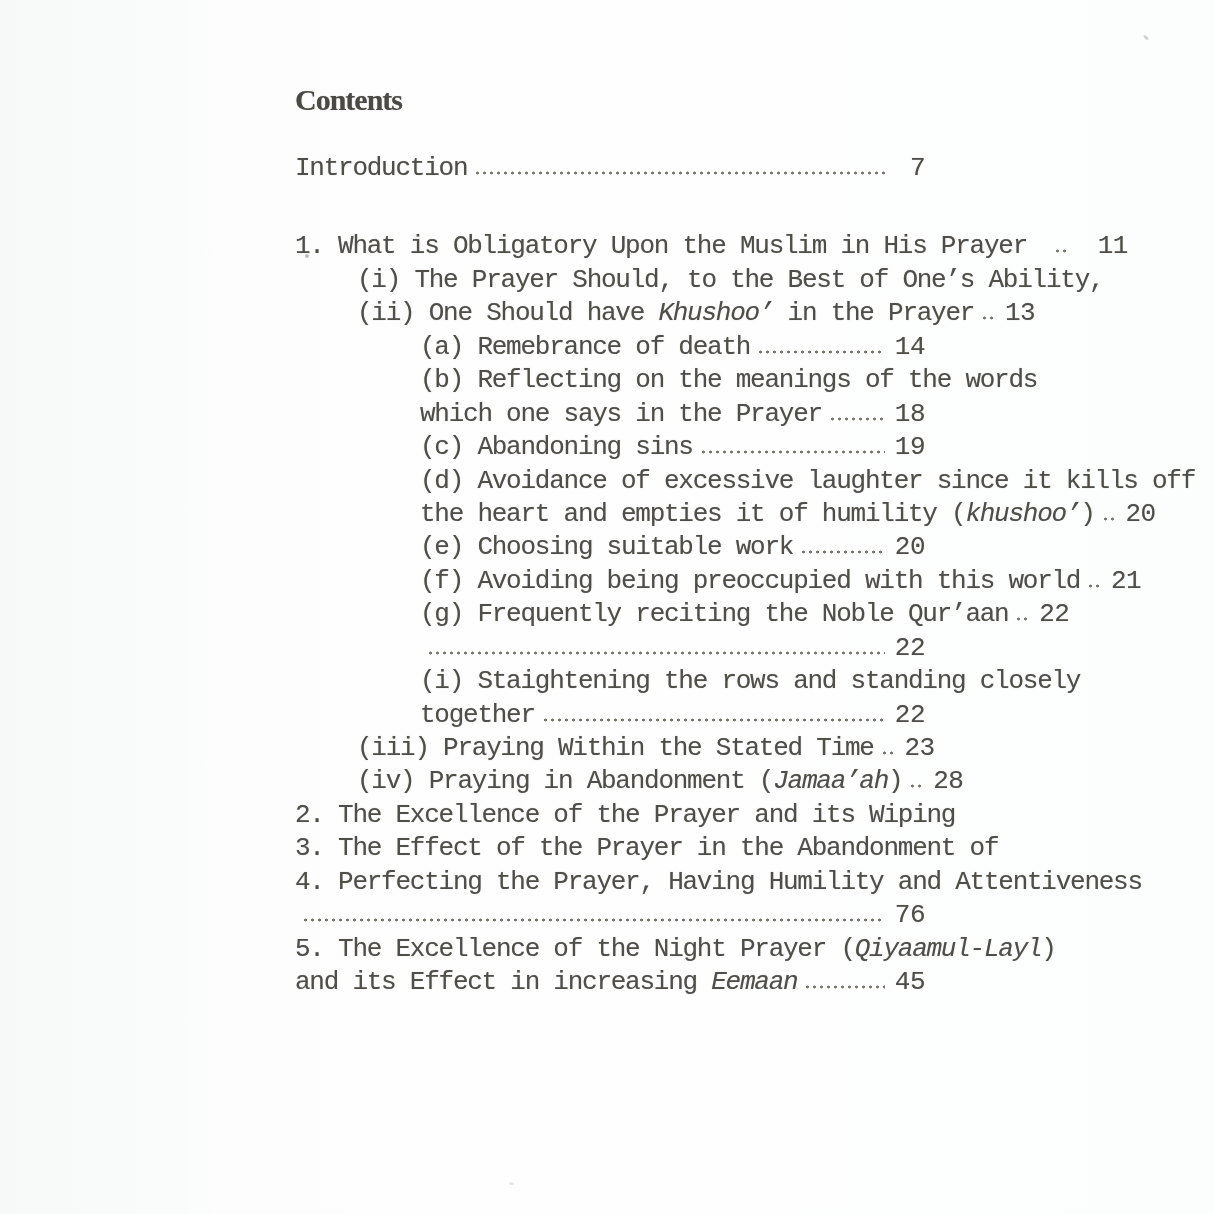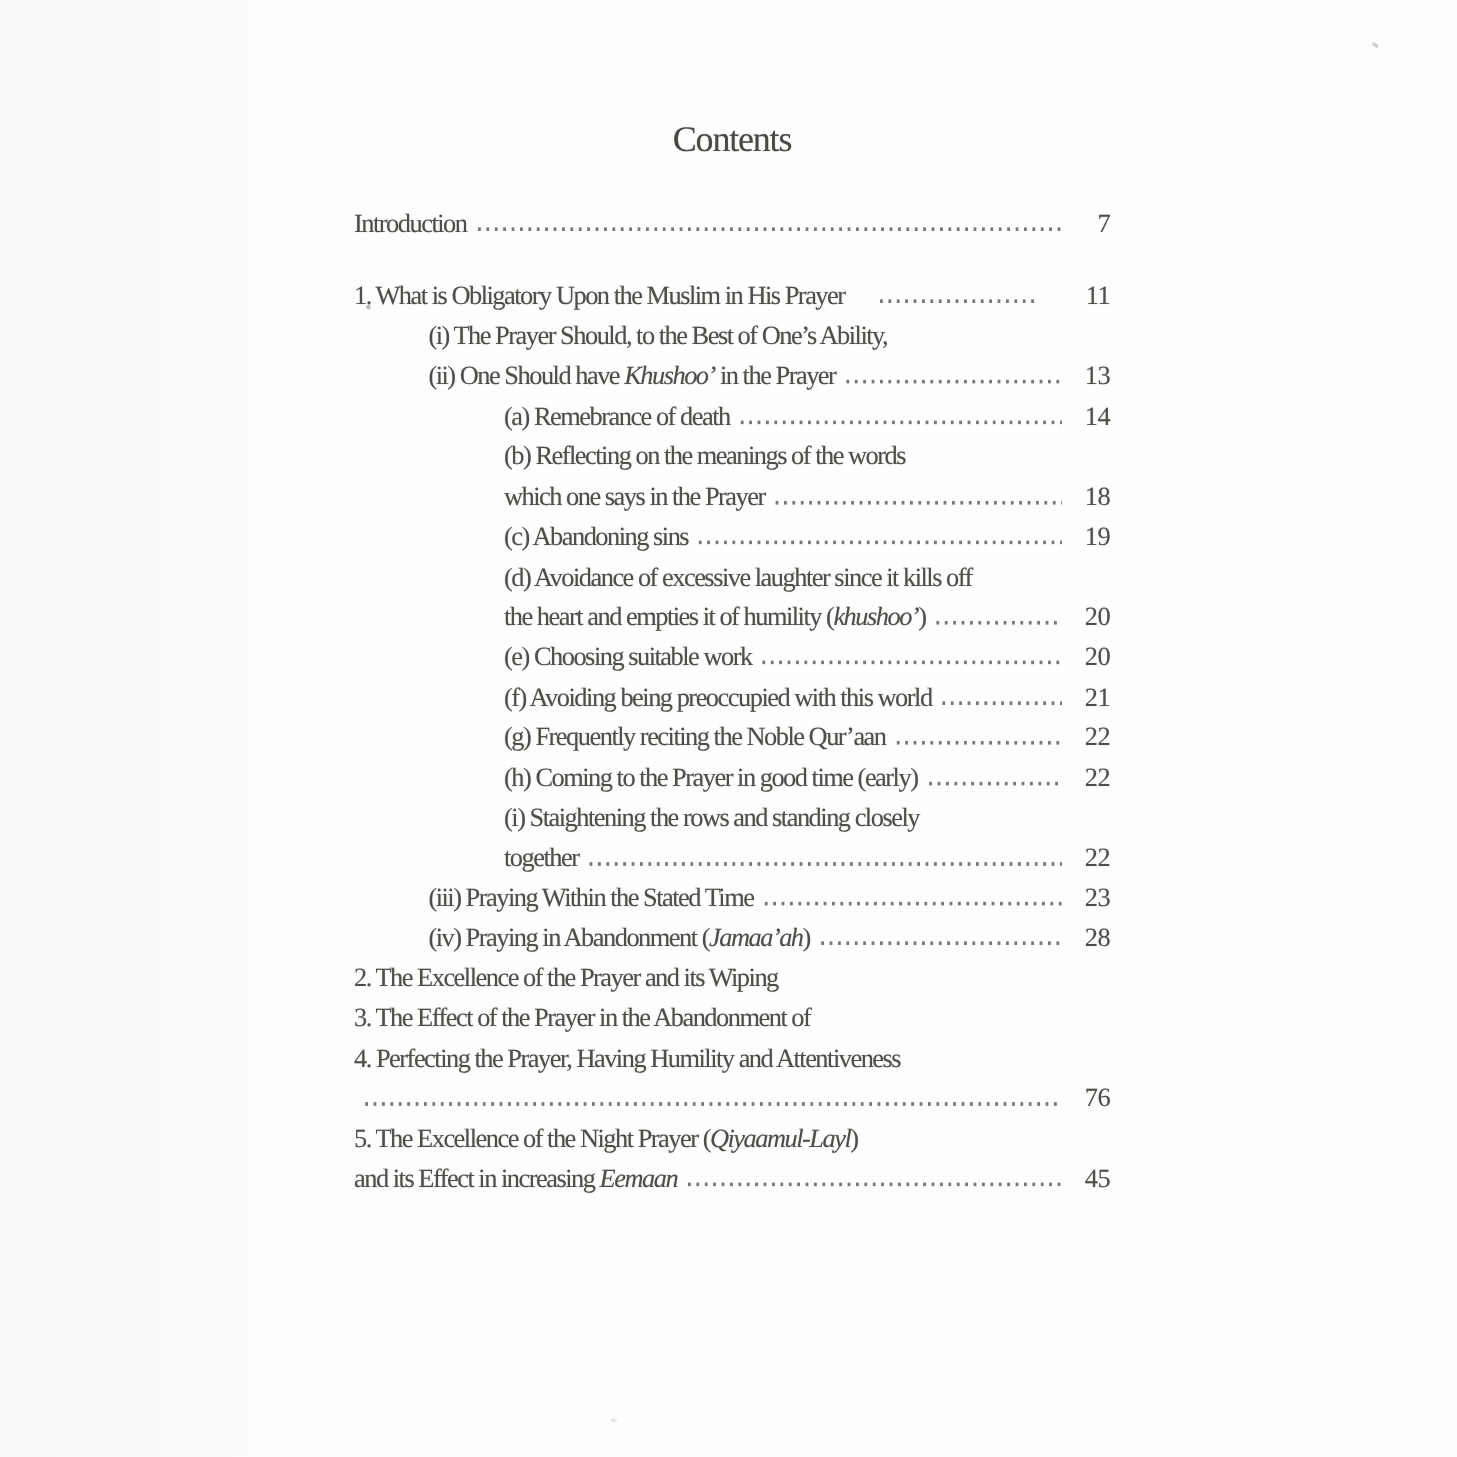--- a/index.html
+++ b/index.html
@@ -4,30 +4,30 @@
 <style>
   html,body{margin:0;padding:0;}
   body{
     width:1214px;height:1214px;position:relative;overflow:hidden;
     background:linear-gradient(90deg,#f7f9f9 0%,#fafbfb 15%,#fdfdfd 18%,#fefefe 55%,#fcfdfd 100%);
     font-family:"Liberation Serif","DejaVu Serif",serif;
     color:var(--text,#4f4e49);
   }
   .toc{position:absolute;left:295px;top:84px;width:630px;}
   .toc-title{
-    font-weight:normal;font-size:30px;line-height:32px;text-align:center;
-    letter-spacing:-1px;color:var(--title,#4a4944);margin:17px 0 36px 0;
+    font-weight:bold;font-size:30px;line-height:32px;text-align:left;
+    letter-spacing:-1px;color:var(--title,#4a4944);margin:0 0 36px 0;
     text-shadow:0 0 1px rgba(74,73,68,.4);
   }
   .row{
     display:flex;align-items:baseline;height:33.45px;line-height:33.45px;
-    font-size:22px;letter-spacing:-1.25px;white-space:nowrap;
-    color:var(--text,#4f4e49);text-shadow:0 0 1px rgba(79,78,73,.35);
+    font-size:26px;letter-spacing:-1.25px;white-space:nowrap;
+    color:var(--text,#4f4e49);text-shadow:0 0 1px rgba(79,78,73,.35);font-family:Liberation Mono, monospace;
   }
-  .row.gap-before{margin-top:27px;gap:20px;}
+  .row.gap-before{margin-top:45px;gap:20px;}
   .indent-1{padding-left:62px;}
   .indent-2{padding-left:125px;}
   .entry-text{flex:0 0 auto;}
   .it{font-style:italic;}
   .leader{
     flex:1 0 14px;height:6px;margin:0 3px 0 7px;align-self:baseline;
     background-image:radial-gradient(circle,var(--dots,#7a796f) 1.45px,rgba(0,0,0,0) 1.55px);
     background-size:7px 6px;background-repeat:repeat-x;background-position:0 bottom;
     transform:translateY(1px);
   }
@@ -99,21 +99,20 @@
           <span class="entry-text"><span>(f) Avoiding being preoccupied with this world</span></span>
           <span class="leader"></span>
           <span class="pagenum">21</span>
         </div>
         <div class="row indent-2">
           <span class="entry-text"><span>(g) Frequently reciting the Noble Qur’aan</span></span>
           <span class="leader"></span>
           <span class="pagenum">22</span>
         </div>
         <div class="row indent-2">
-          <span class="entry-text"><span>(h) Coming to the Prayer in good time (early)</span></span>
           <span class="leader"></span>
           <span class="pagenum">22</span>
         </div>
         <div class="row indent-2">
           <span class="entry-text"><span>(i) Staightening the rows and standing closely</span></span>
         </div>
         <div class="row indent-2">
           <span class="entry-text"><span>together</span></span>
           <span class="leader"></span>
           <span class="pagenum">22</span>

